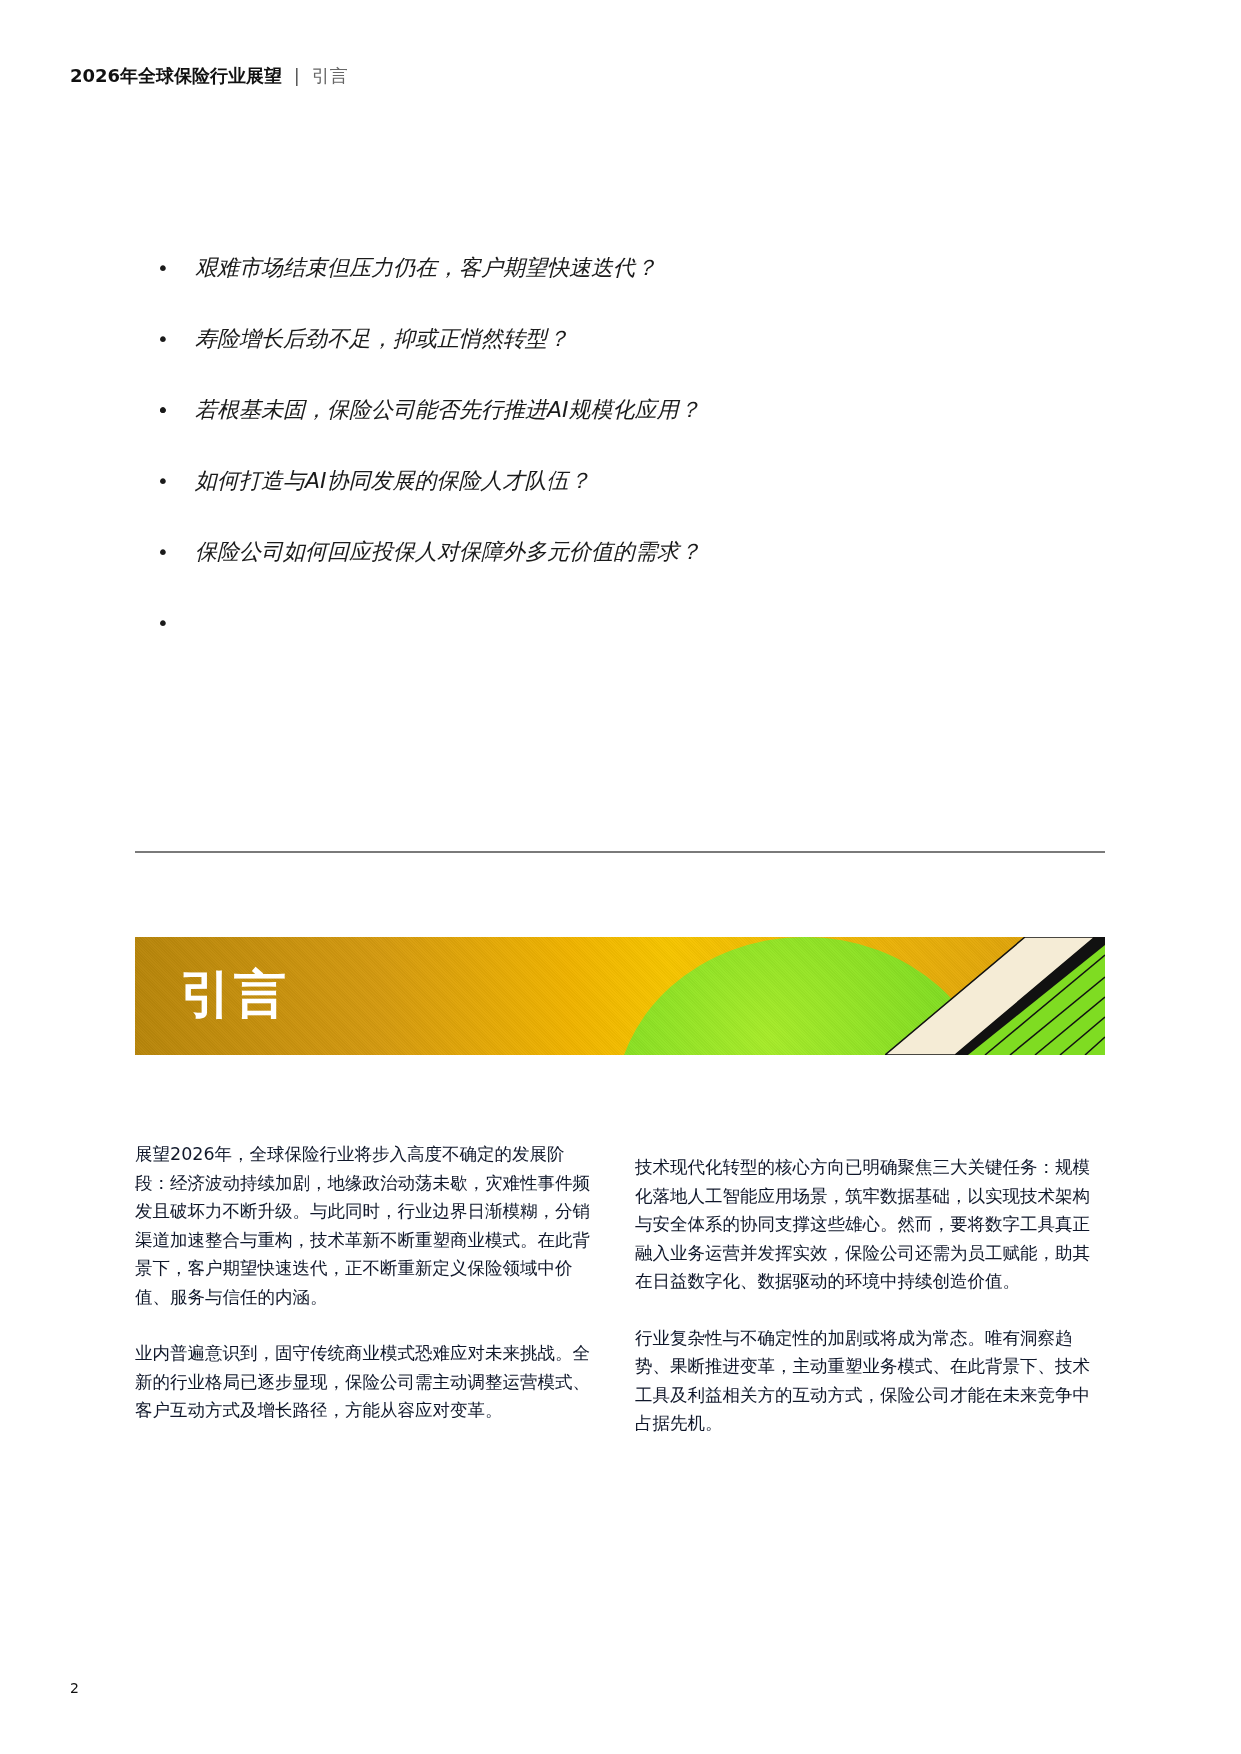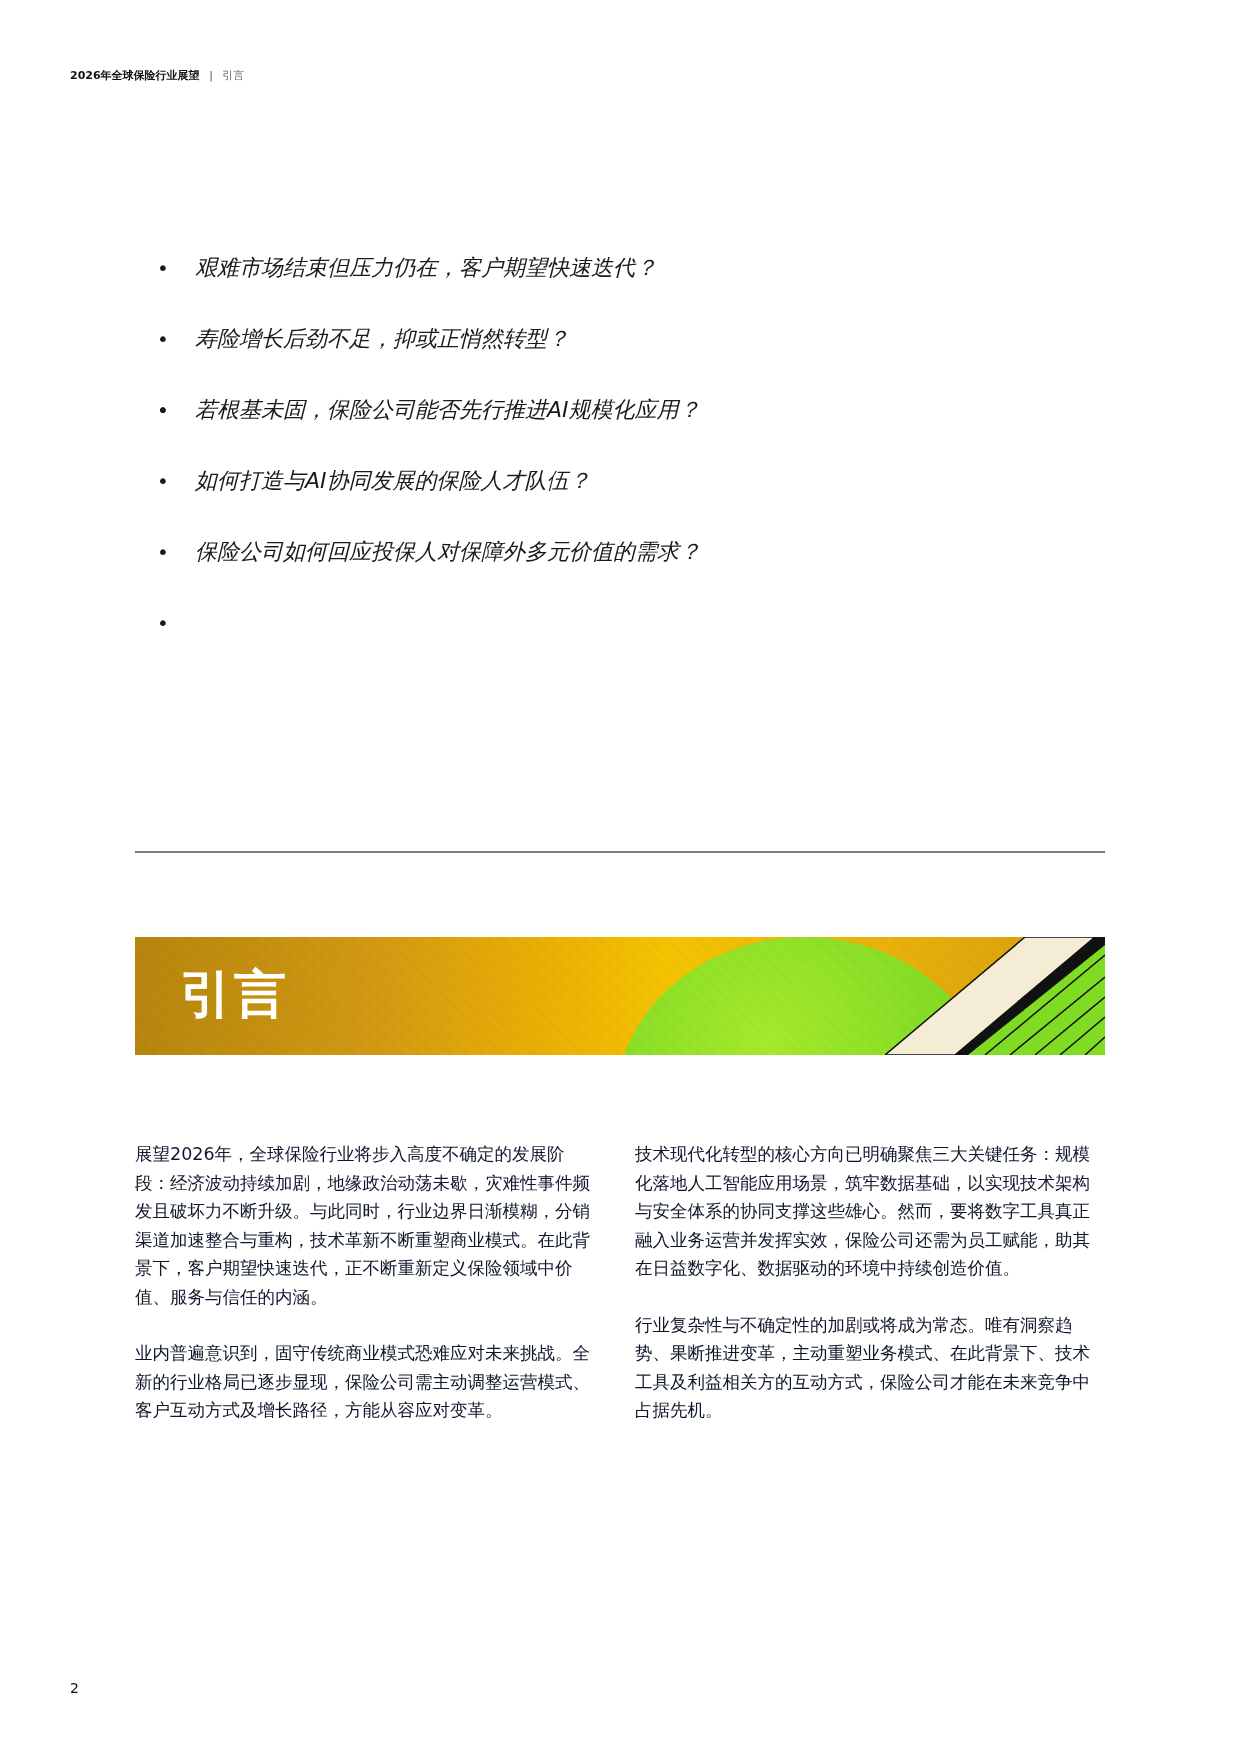--- a/index.html
+++ b/index.html
@@ -1,18 +1,18 @@
 <!DOCTYPE html>
 <html><head>
 <meta charset="utf-8">
 <style>
   html, body { margin: 0; padding: 0; background: #ffffff; }
   body { width: 1241px; height: 1754px; position: relative; overflow: hidden;
          font-family: "DejaVu Sans", "Liberation Sans", sans-serif; color: #1a1a1a; }
-  .header { position: absolute; left: 70px; top: 66px; font-size: 11px; line-height: 20px; color: #111; }
+  .header { position: absolute; left: 70px; top: 66px; font-size: 18px; line-height: 20px; color: #111; }
   .header .title { font-weight: bold; }
   .header .sep { color: #555; margin: 0 6px; }
   .header .section { color: #666; }
 
   .questions { position: absolute; left: 155px; top: 250px; width: 950px; margin: 0; padding: 0; list-style: none; }
   .questions li { position: relative; padding-left: 40px; font-size: 22px; line-height: 36px;
                   font-style: italic; color: #1a1a1a; margin-bottom: 35px; }
   .questions li .bullet { position: absolute; left: 2px; top: 0; font-style: normal; font-size: 20px; }
 
   .divider { position: absolute; left: 135px; top: 851px; width: 970px; height: 2px; background: #7a7a7a; }
@@ -23,21 +23,21 @@
                  background: radial-gradient(circle at 40% 30%, #a7ec2a 0%, #7fdc22 60%, #6ed51f 100%); }
   .banner .noise { position: absolute; inset: 0;
                    background: repeating-linear-gradient(45deg, rgba(0,0,0,0.03) 0 1px, rgba(255,255,255,0.02) 1px 2px); }
   .banner svg.stripes { position: absolute; right: 0; top: 0; width: 220px; height: 118px; }
   .banner .title { position: absolute; left: 45px; top: 22px; font-size: 52px; font-weight: bold; color: #ffffff;
                    letter-spacing: 2px; line-height: 70px; }
 
   .col { position: absolute; top: 1140px; width: 460px; font-size: 17.5px; line-height: 28.5px; color: #0f172a; }
   .col p { margin: 0 0 28px 0; }
   .col.left { left: 135px; }
-  .col.right { left: 635px; }
+  .col.right { left: 635px; margin-top: 13px; }
 
   .page-number { position: absolute; left: 70px; top: 1680px; font-size: 14px; color: #111; }
 </style>
 </head>
 <body>
 
 <div class="header">
   <span class="title">2026年全球保险行业展望</span>
   <span class="sep">|</span>
   <span class="section">引言</span>

